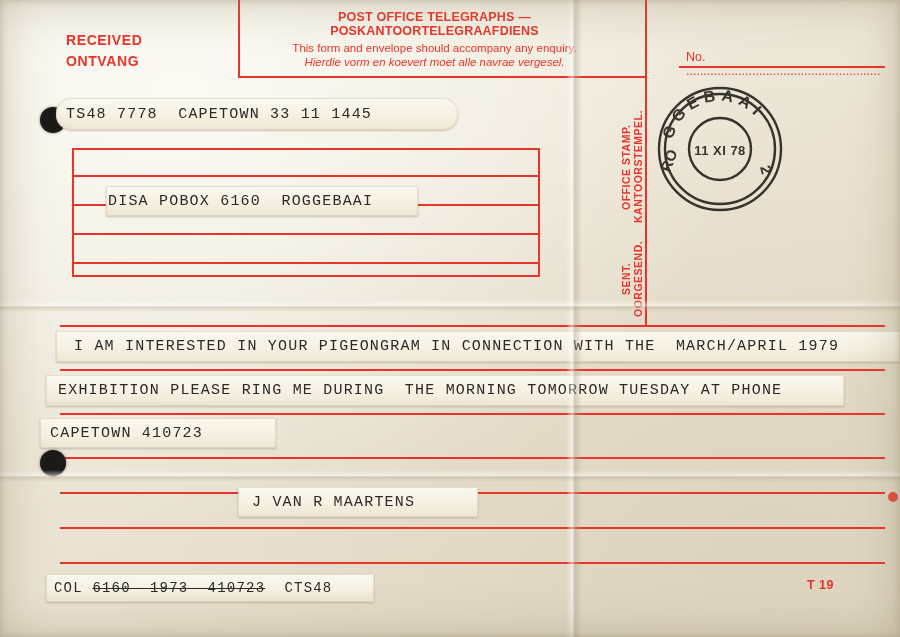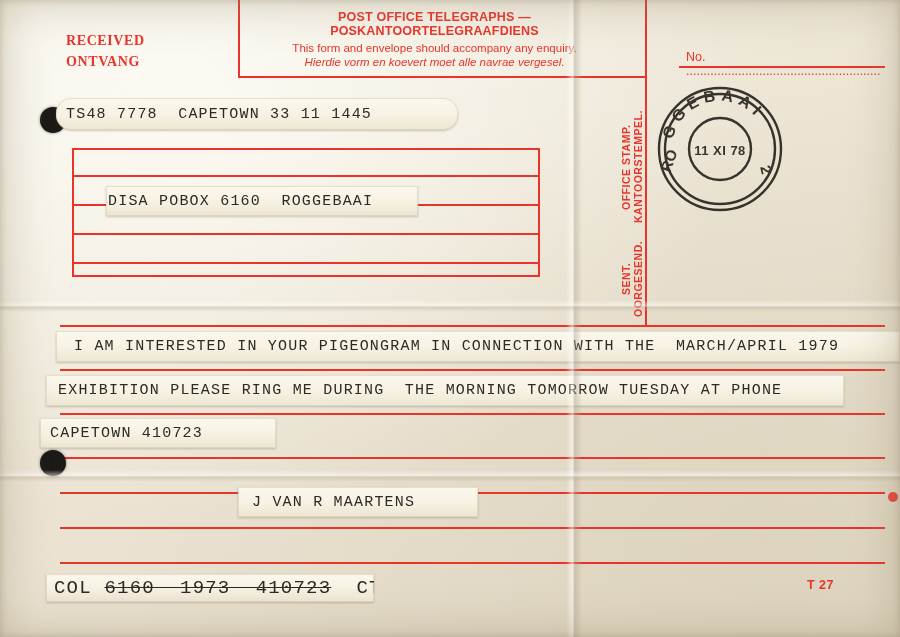--- a/index.html
+++ b/index.html
@@ -67,21 +67,20 @@
 
   #received-label {
     position: absolute;
     left: 66px;
     top: 30px;
     font-size: 14px;
     font-weight: bold;
     letter-spacing: 0.6px;
     line-height: 21px;
     color: #e8342a;
-    font-family: Liberation Serif, serif;
   }
 
   #header-center {
     position: absolute;
     left: 232px;
     top: 10px;
     width: 405px;
     text-align: center;
     color: #e8342a;
   }
@@ -192,21 +191,21 @@
     left: 238px; top: 487px;
     width: 226px; height: 30px;
     padding-left: 14px;
   }
   #tape-footer {
     left: 46px; top: 574px;
     width: 320px; height: 28px;
     padding-left: 8px;
   }
   #tape-footer .tape-text {
-    font-size: 19px;
+    font-size: 14px;
   }
   .struck {
     text-decoration: line-through;
     text-decoration-thickness: 1px;
   }
 
   #t27 {
     position: absolute;
     right: 66px;
     top: 578px;
@@ -318,20 +317,20 @@
   </div>
 
   <div class="tape" id="tape-signature">
     <span class="tape-text">J VAN R MAARTENS</span>
   </div>
 
   <div class="tape" id="tape-footer">
     <span class="tape-text">COL </span><span class="tape-text struck">6160  1973  410723</span><span class="tape-text">  CTS48</span>
   </div>
 
-  <div id="t27">T 27</div>
+  <div id="t27">T 19</div>
   <div id="edge-mark"></div>
 
   <div class="fold" style="left:566px;"></div>
   <div class="crease-h" style="top:300px;"></div>
   <div class="crease-h" style="top:470px;"></div>
   <div id="paper-edge"></div>
 </div>
 
 </body></html>

